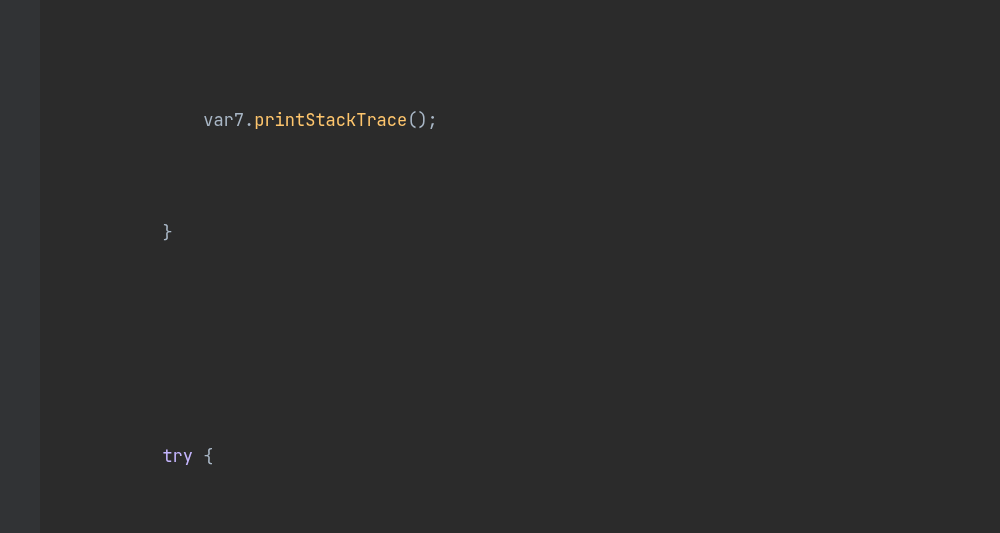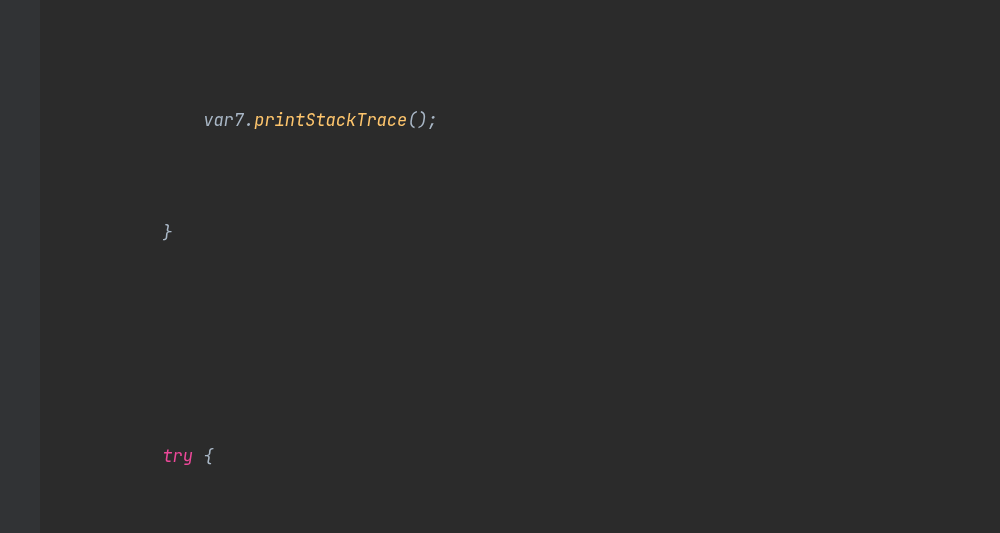--- a/index.html
+++ b/index.html
@@ -32,24 +32,23 @@
   .code {
     position: absolute;
     left: 40px;
     top: -6px;
     right: 0;
   }
   .line {
     height: 28px;
     padding-left: 0;
     position: relative;
-    font-style: italic;
   }
   .txt { position: relative; z-index: 1; }
-  .kw { color: #ec4899; }
+  .kw { color: #c4b5fd; }
   .id { color: #a9b7c6; }
   .mth { color: #ffc66d; }
   .paren { color: #a9b7c6; }
   .brace { color: #a9b7c6; }
 </style>
 </head>
 <body>
 
 <div class="editor">
   <div class="gutter"></div>

